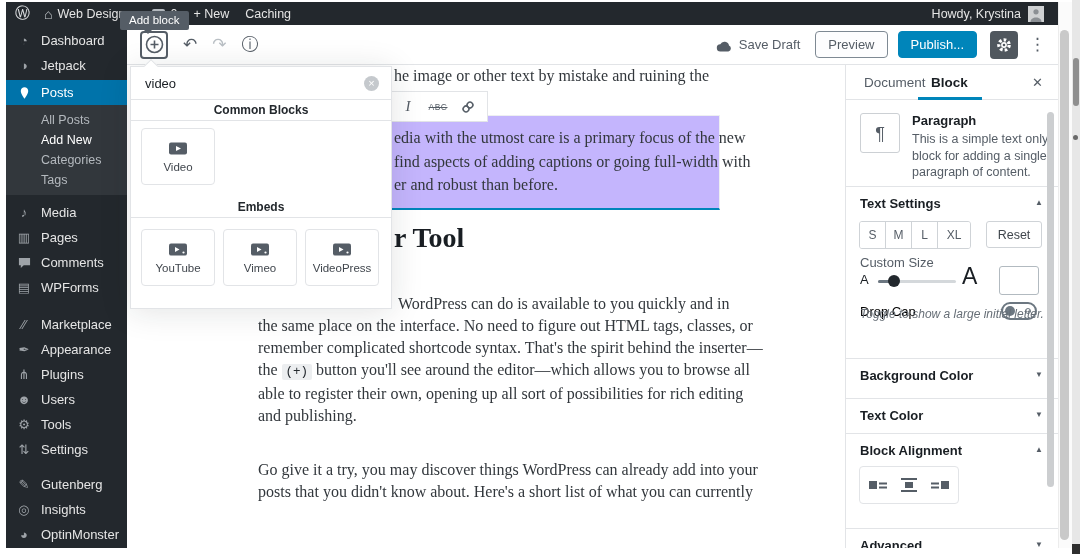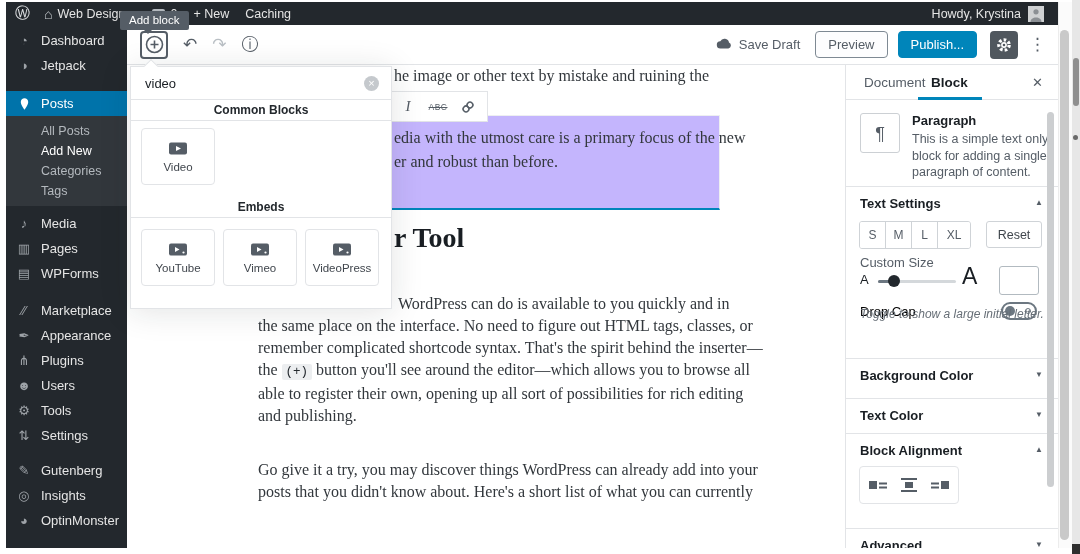--- a/index.html
+++ b/index.html
@@ -17,32 +17,32 @@
 
 .tooltip{position:absolute;left:120px;top:11px;z-index:99;background:#555d66;color:#fff;font-size:11.5px;padding:3px 9px 4px;border-radius:2px;white-space:nowrap}
 .tooltip:after{content:"";position:absolute;left:24px;bottom:-4px;border:4px solid transparent;border-top:4px solid #555d66;border-bottom:0}
 
 .sidemenu{position:absolute;left:6px;top:25px;width:121px;height:523px;background:#23282d;color:#e5e5e5;font-size:13px;overflow:hidden;padding-top:3px}
 .mi{display:flex;align-items:center;height:25px;padding-left:9px;gap:8px;cursor:pointer}
 .mi .ic{width:18px;flex:none;text-align:center;color:#9ea3a8;font-size:13px;line-height:1}
 .mi .ic svg{margin:0 auto}
 .mi.active{background:#0073aa;color:#fff}
 .mi.active .ic{color:#fff}
-.g7{margin-top:13px}.g12{margin-top:12px}.g10{margin-top:10px}.g5{margin-top:5px}
+.g7{margin-top:2px}.g12{margin-top:12px}.g10{margin-top:10px}.g5{margin-top:5px}
 .submenu{background:#32373c;padding:5px 0}
 .smi{height:20px;line-height:20px;padding-left:35px;color:#b4b9be;font-size:12.5px;cursor:pointer}
 .smi.current{color:#fff;font-weight:normal}
 .posts-arrow{position:absolute;left:121px;top:86px;width:0;height:0;border:6px solid transparent;border-right:6px solid #fff;z-index:2}
 
 .edhead{position:absolute;left:127px;top:25px;width:931px;height:40px;background:#fff;border-bottom:1px solid #e2e4e7;display:flex;align-items:center;padding:0 12px 0 13px}
 .inserter-btn{width:28px;height:28px;border:2px solid #555d66;border-radius:4px;background:#fff;display:flex;align-items:center;justify-content:center;cursor:pointer}
 .hicon{margin-left:15px;font-size:17px;color:#555d66;cursor:pointer;line-height:1}
 .hicon.disabled{color:#b9bfc4;cursor:default}
 .spacer{flex:1}
-.savedraft{display:flex;align-items:flex-start;gap:6px;color:#555d66;font-size:13px;cursor:pointer}
+.savedraft{display:flex;align-items:flex-end;gap:6px;color:#555d66;font-size:13px;cursor:pointer}
 .btn{font-size:13px;padding:5px 12px;border-radius:4px;border:1px solid #7e8993;background:#fdfdfe;color:#555d66;cursor:pointer;font-family:inherit}
 .btn.secondary{margin-left:15px}
 .btn.primary{background:#0085ba;border-color:#0085ba;color:#fff;margin-left:10px}
 .gearbtn{width:28px;height:28px;border-radius:4px;background:#50575e;margin-left:13px;display:flex;align-items:center;justify-content:center;cursor:pointer}
 .kebab{margin-left:11px;font-size:17px;color:#555d66;cursor:pointer;letter-spacing:0}
 
 .content{position:absolute;left:127px;top:65px;width:718px;height:483px;background:#fff;font-family:"Liberation Serif",serif;color:#32373c;overflow:hidden}
 .frag1{position:absolute;left:267px;top:2px;font-size:16px;white-space:nowrap}
 .btoolbar{position:absolute;left:213px;top:26px;width:148px;height:31px;background:#fff;border:1px solid #e2e4e7;display:flex;align-items:center;justify-content:flex-end;z-index:5;font-family:"Liberation Sans",sans-serif;padding-right:4px}
 .btb{width:30px;text-align:center;color:#555d66;cursor:pointer;display:flex;align-items:center;justify-content:center}
@@ -169,20 +169,28 @@
     </div>
     <div class="mi g5">
       <span class="ic">♪</span>
       <span>Media</span>
     </div>
     <div class="mi">
       <span class="ic">▥</span>
       <span>Pages</span>
     </div>
     <div class="mi">
+      <span class="ic">
+          <svg width="13" height="12" viewBox="0 0 14 12">
+            <path d="M1 .5h12v8H6.2L3 11.5V8.5H1z" fill="#9ea3a8"></path>
+          </svg>
+        </span>
+      <span>Comments</span>
+    </div>
+    <div class="mi">
       <span class="ic">▤</span>
       <span>WPForms</span>
     </div>
     <div class="mi g12">
       <span class="ic">∕∕</span>
       <span>Marketplace</span>
     </div>
     <div class="mi">
       <span class="ic">✒</span>
       <span>Appearance</span>
@@ -263,20 +271,21 @@
               <circle cx="5.2" cy="8" r="2.9"></circle>
               <circle cx="10.8" cy="8" r="2.9"></circle>
             </g>
           </svg>
       </span>
     </div>
 
     <div class="sel-card">
       <div class="sel-lines">
         <div>edia with the utmost care is a primary focus of the new</div>
+        <div>find aspects of adding captions or going full-width with</div>
         <div>er and robust than before.</div>
       </div>
     </div>
 
     <div class="h-frag">r Tool</div>
 
     <div class="para para1">
       <div class="l1">WordPress can do is available to you quickly and in</div>
       <div>the same place on the interface. No need to figure out HTML tags, classes, or</div>
       <div>remember complicated shortcode syntax. That's the spirit behind the inserter—</div>

